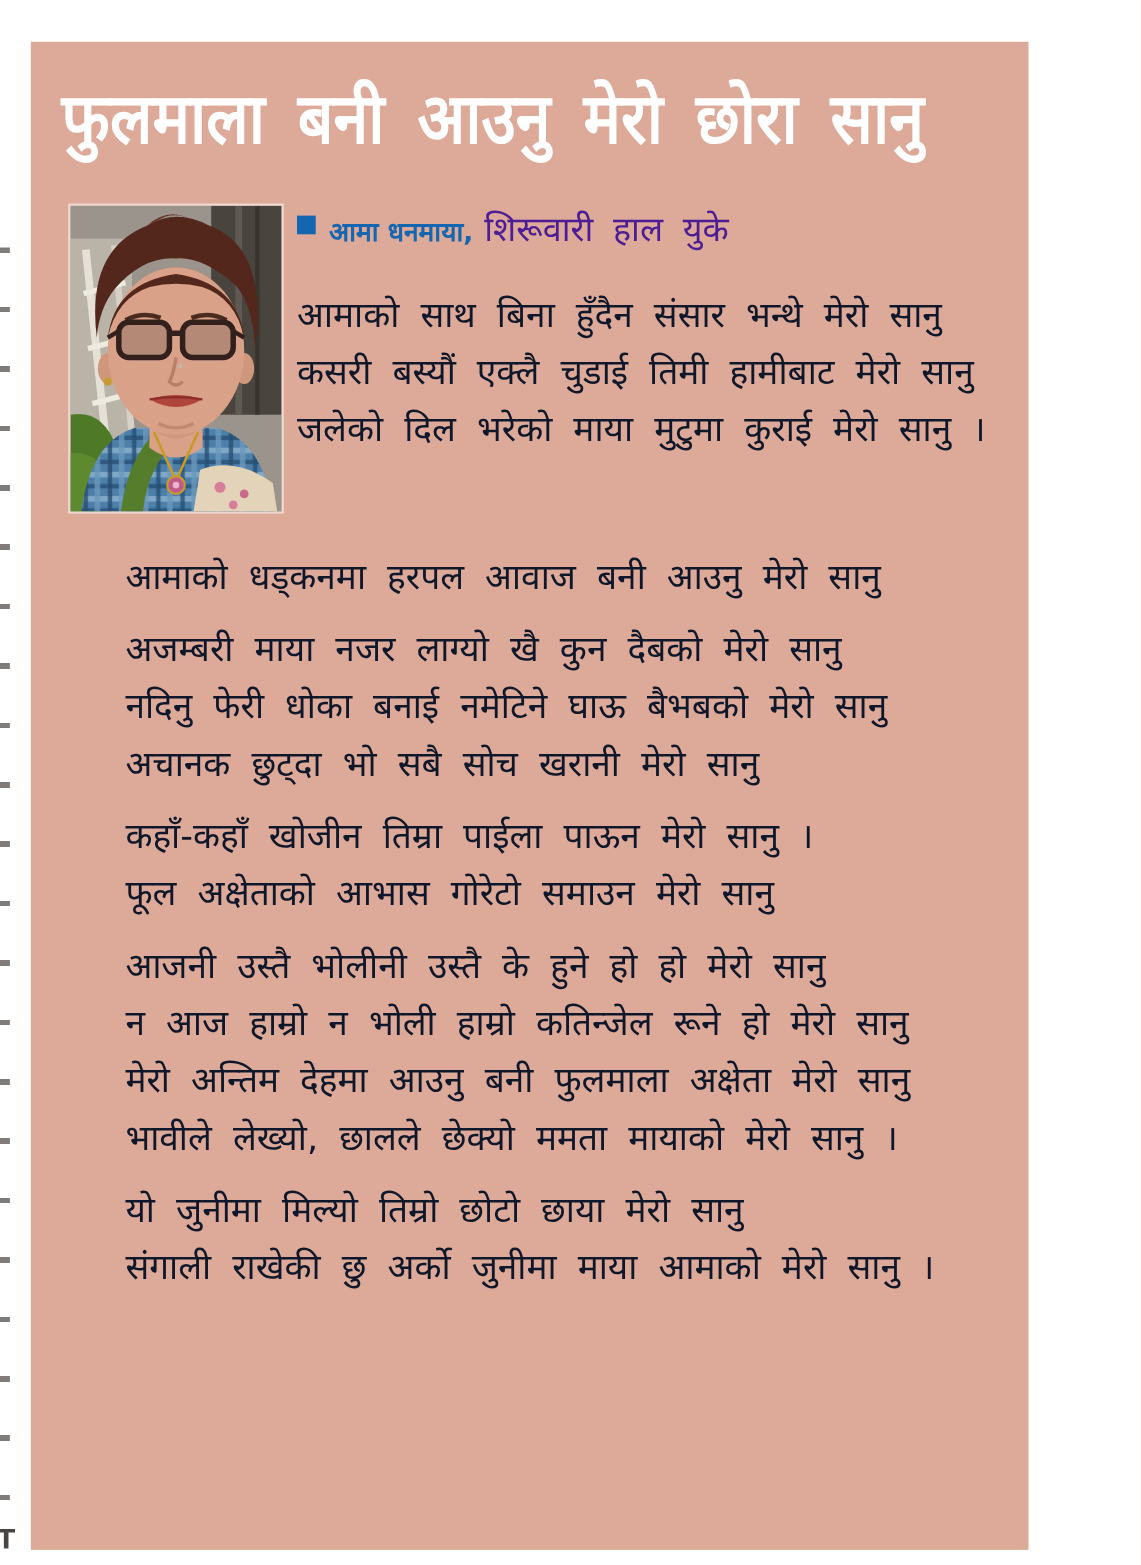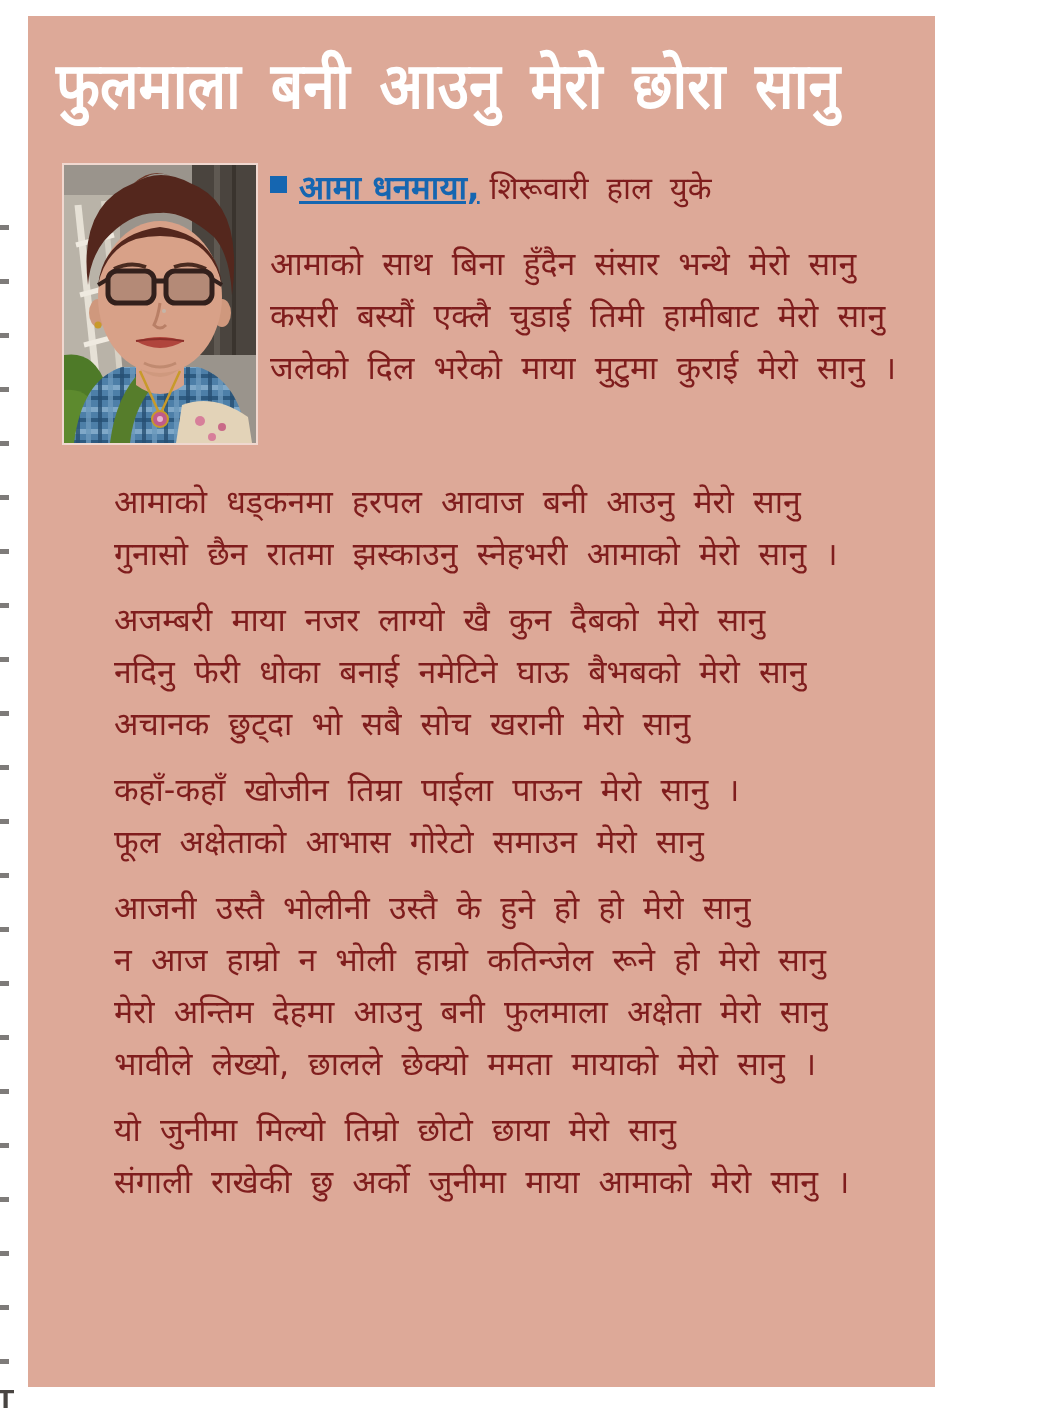--- a/index.html
+++ b/index.html
@@ -19,21 +19,21 @@
       transparent 5px 54px);
     opacity: .8;
   }
   .edge-artifact-bottom {
     position: absolute; left: 0; top: 1390px; width: 14px; height: 18px;
     background: rgba(40,35,32,0.85);
     clip-path: polygon(0 0, 100% 0, 100% 18%, 55% 18%, 55% 100%, 25% 100%, 25% 18%, 0 18%);
   }
 
   .panel {
-    position: absolute; left: 28px; top: 16px; width: 907px; height: 1371px;
+    position: absolute; left: 28px; top: 38px; width: 907px; height: 1371px;
     background: #dda998;
   }
 
   .headline {
     position: absolute; left: 28px; top: 24px; width: 930px;
     font-size: 57px; font-weight: 700; color: #ffffff;
     letter-spacing: 0px; word-spacing: 10px; white-space: nowrap;
     transform: scaleY(1.12); transform-origin: top left;
   }
 
@@ -45,25 +45,25 @@
   .portrait svg { display: block; width: 100%; height: 100%; }
 
   .byline {
     position: absolute; left: 242px; top: 148px; white-space: nowrap;
     font-size: 31px; color: #2b1c18;
   }
   .byline .bullet {
     display: inline-block; width: 17px; height: 17px; background: #1566b1;
     margin-right: 12px; vertical-align: 6px;
   }
-  .byline .author { color: #1566b1; font-weight: 700; font-size: 33px; text-decoration: underline; }
-  .byline .location { color: #7f1d1d; word-spacing: 8px; }
+  .byline .author { color: #1566b1; font-weight: 700; font-size: 24px; }
+  .byline .location { color: #4c1d95; word-spacing: 8px; }
 
   .poem-line {
-    font-size: 32px; color: #7f1d1d; line-height: 52px;
+    font-size: 32px; color: #0f172a; line-height: 52px;
     white-space: nowrap; word-spacing: 9px;
   }
   .stanza-first { position: absolute; left: 242px; top: 222px; }
   .poem-body { position: absolute; left: 86px; top: 460px; right: 10px; }
   .poem-body .stanza { margin-bottom: 14px; }
 </style>
 </head>
 <body>
 
 <div class="page">
@@ -154,21 +154,20 @@
 
     <div class="stanza-first">
         <div class="poem-line">आमाको साथ बिना हुँदैन संसार भन्थे मेरो सानु</div>
         <div class="poem-line">कसरी बस्यौं एक्लै चुडाई तिमी हामीबाट मेरो सानु</div>
         <div class="poem-line">जलेको दिल भरेको माया मुटुमा कुराई मेरो सानु ।</div>
       </div>
 
     <div class="poem-body">
         <div class="stanza">
           <div class="poem-line">आमाको धड्कनमा हरपल आवाज बनी आउनु मेरो सानु</div>
-          <div class="poem-line">गुनासो छैन रातमा झस्काउनु स्नेहभरी आमाको मेरो सानु ।</div>
         </div>
         <div class="stanza">
           <div class="poem-line">अजम्बरी माया नजर लाग्यो खै कुन दैबको मेरो सानु</div>
           <div class="poem-line">नदिनु फेरी धोका बनाई नमेटिने घाऊ बैभबको मेरो सानु</div>
           <div class="poem-line">अचानक छुट्दा भो सबै सोच खरानी मेरो सानु</div>
         </div>
         <div class="stanza">
           <div class="poem-line">कहाँ-कहाँ खोजीन तिम्रा पाईला पाऊन मेरो सानु  ।</div>
           <div class="poem-line">फूल अक्षेताको आभास गोरेटो समाउन मेरो सानु</div>
         </div>

